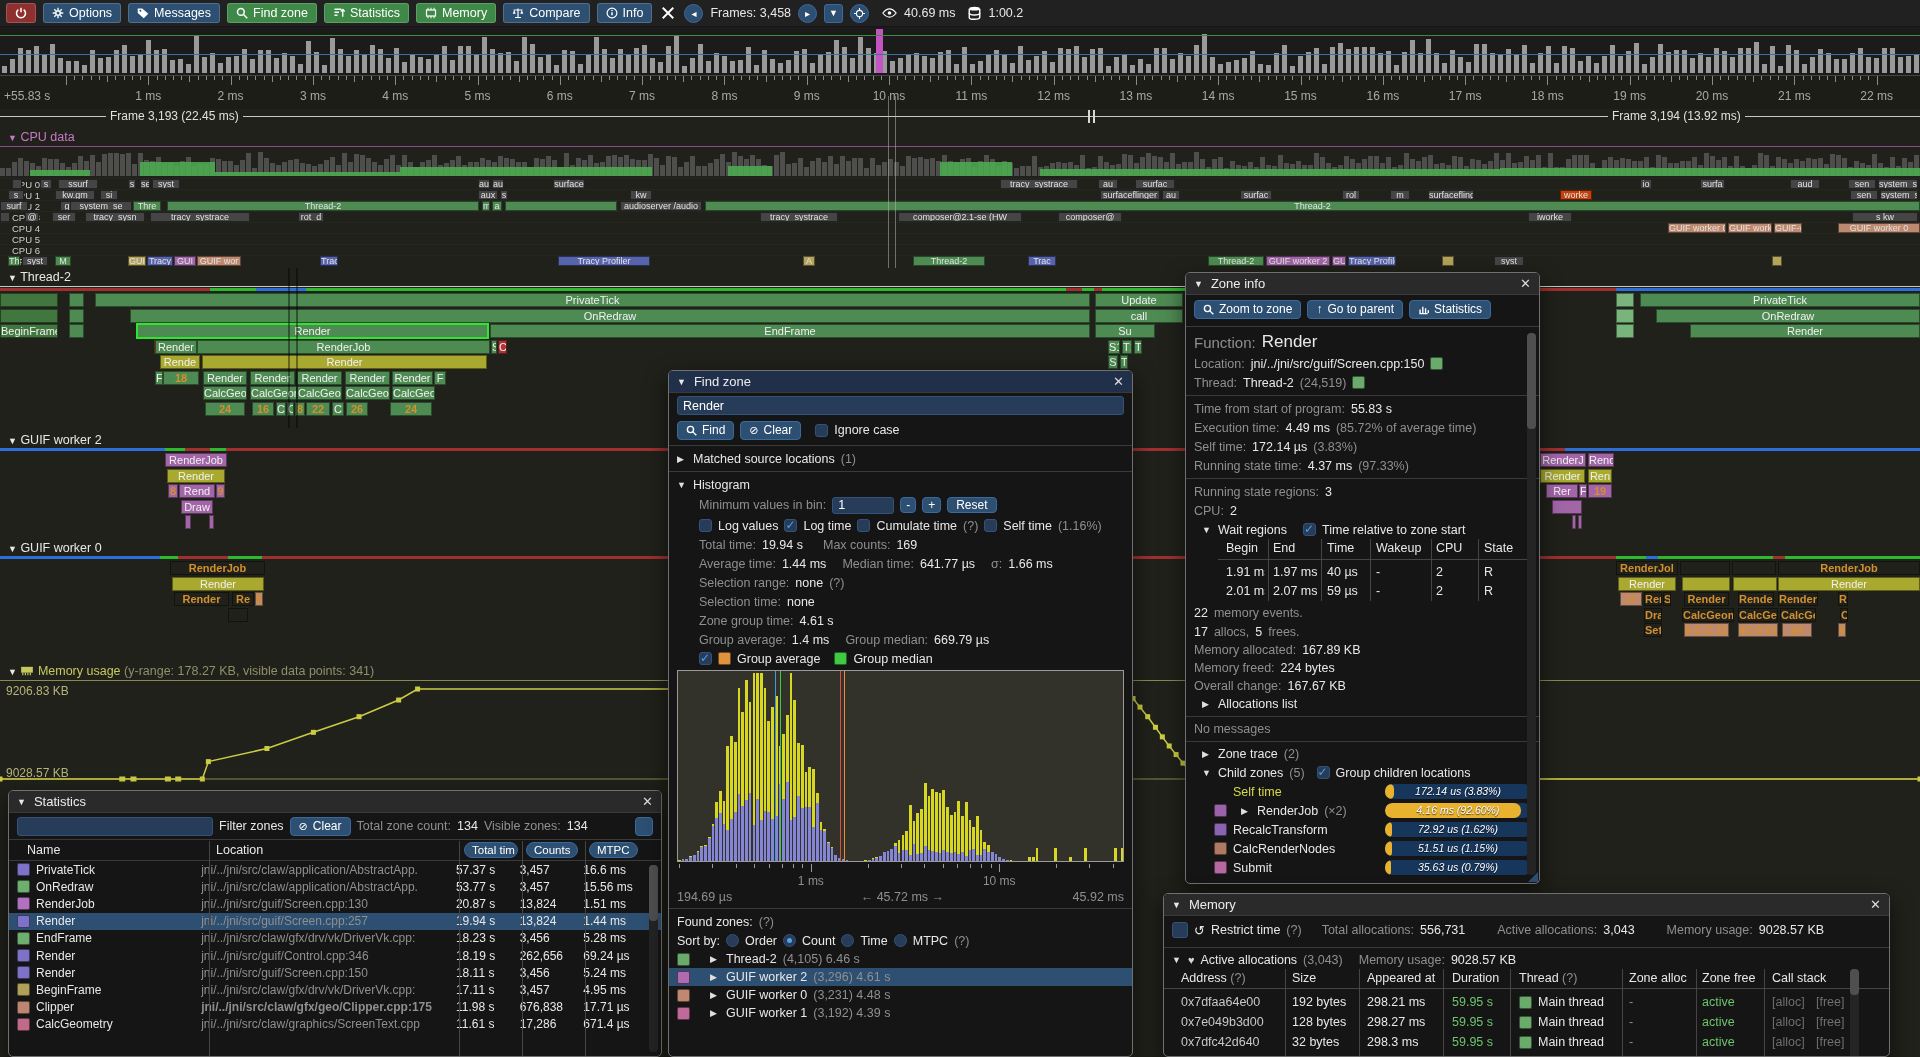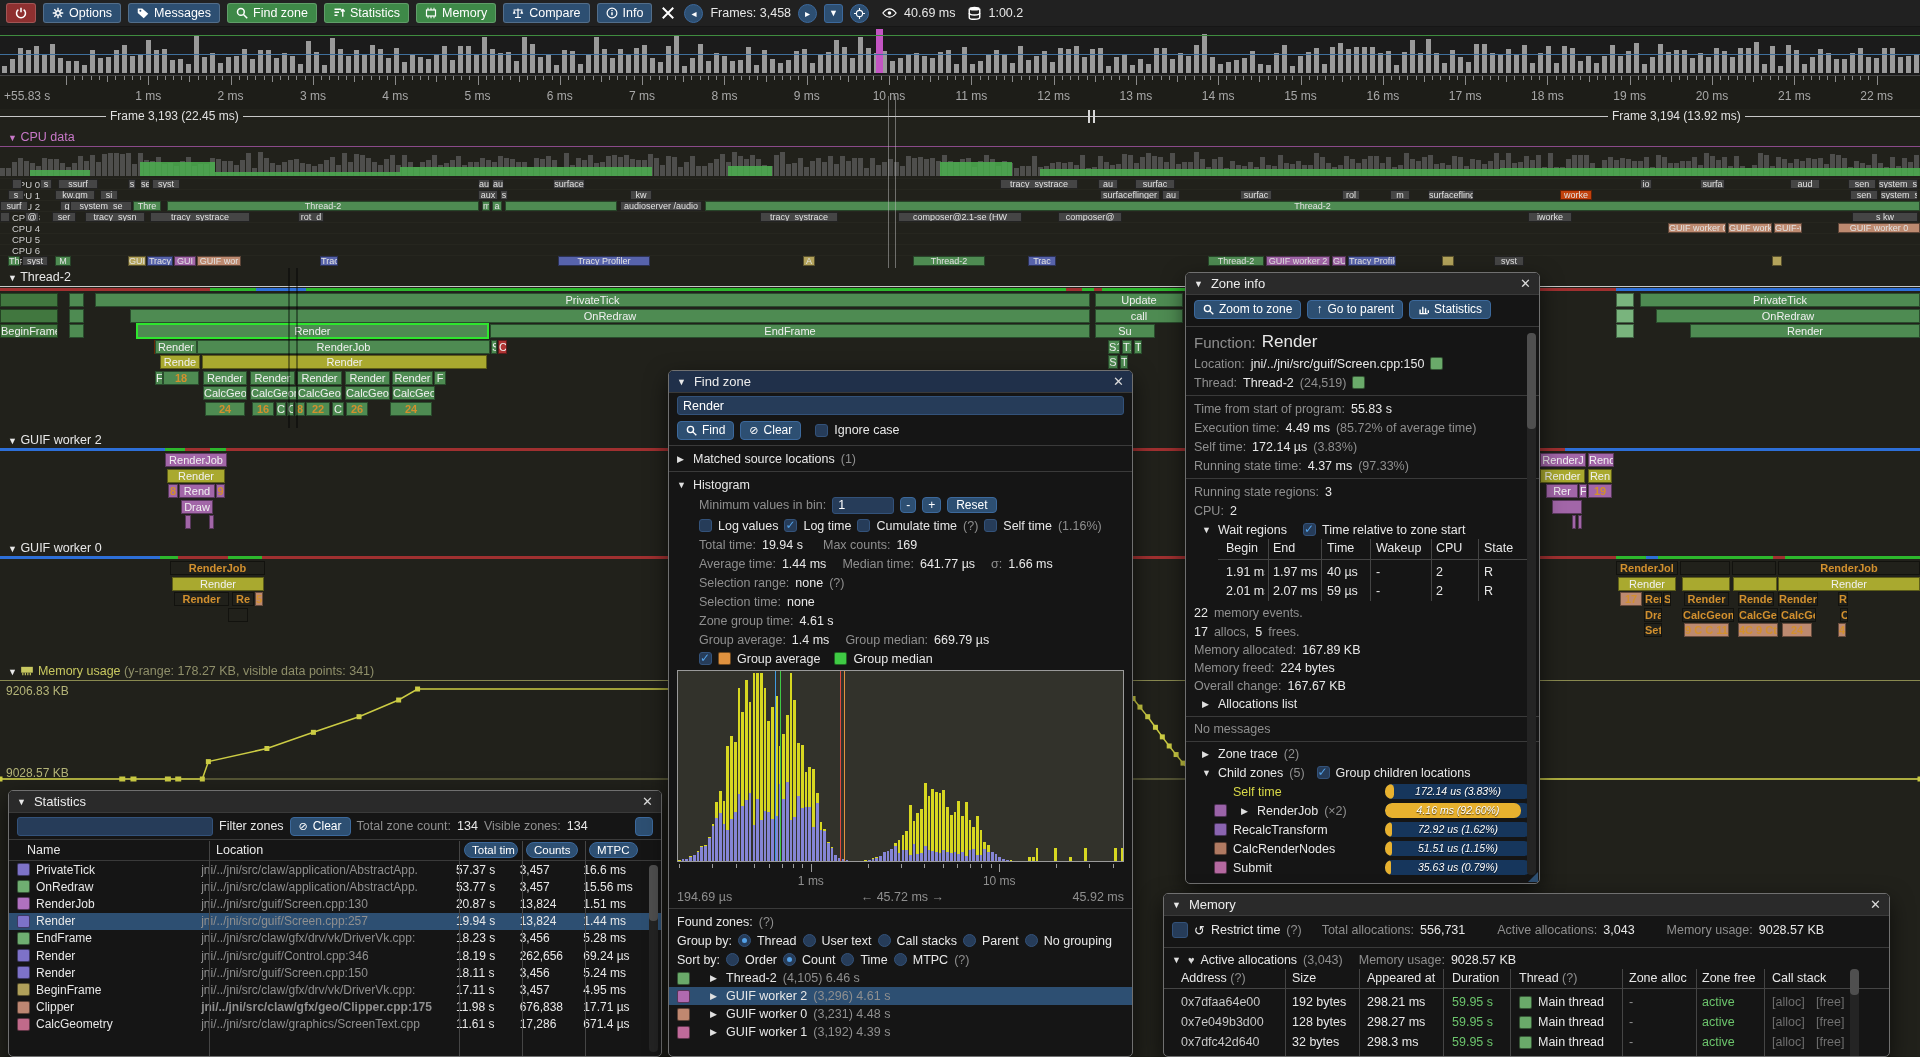--- a/index.html
+++ b/index.html
@@ -1784,33 +1784,20 @@
     <div class="line" style="height:16px;">
       <span class="g">194.69 µs</span>
       <span class="g" style="margin:0 auto;">← 45.72 ms →</span>
       <span class="g">45.92 ms</span>
       </div>
     <div class="hr"></div>
     <div class="line">
         <span class="w">Found zones:</span>
         <span class="g">(?)</span>
       </div>
-    <div class="line" id="groupbyrow">
-        <span class="w">Group by:</span>
-        <span class="radio on"></span>
-        <span class="w">Thread</span>
-        <span class="radio"></span>
-        <span class="w">User text</span>
-        <span class="radio"></span>
-        <span class="w">Call stacks</span>
-        <span class="radio"></span>
-        <span class="w">Parent</span>
-        <span class="radio"></span>
-        <span class="w">No grouping</span>
-      </div>
     <div class="line" id="sortbyrow">
         <span class="w">Sort by:</span>
         <span class="radio"></span>
         <span class="w">Order</span>
         <span class="radio on"></span>
         <span class="w">Count</span>
         <span class="radio"></span>
         <span class="w">Time</span>
         <span class="radio"></span>
         <span class="w">MTPC</span>

